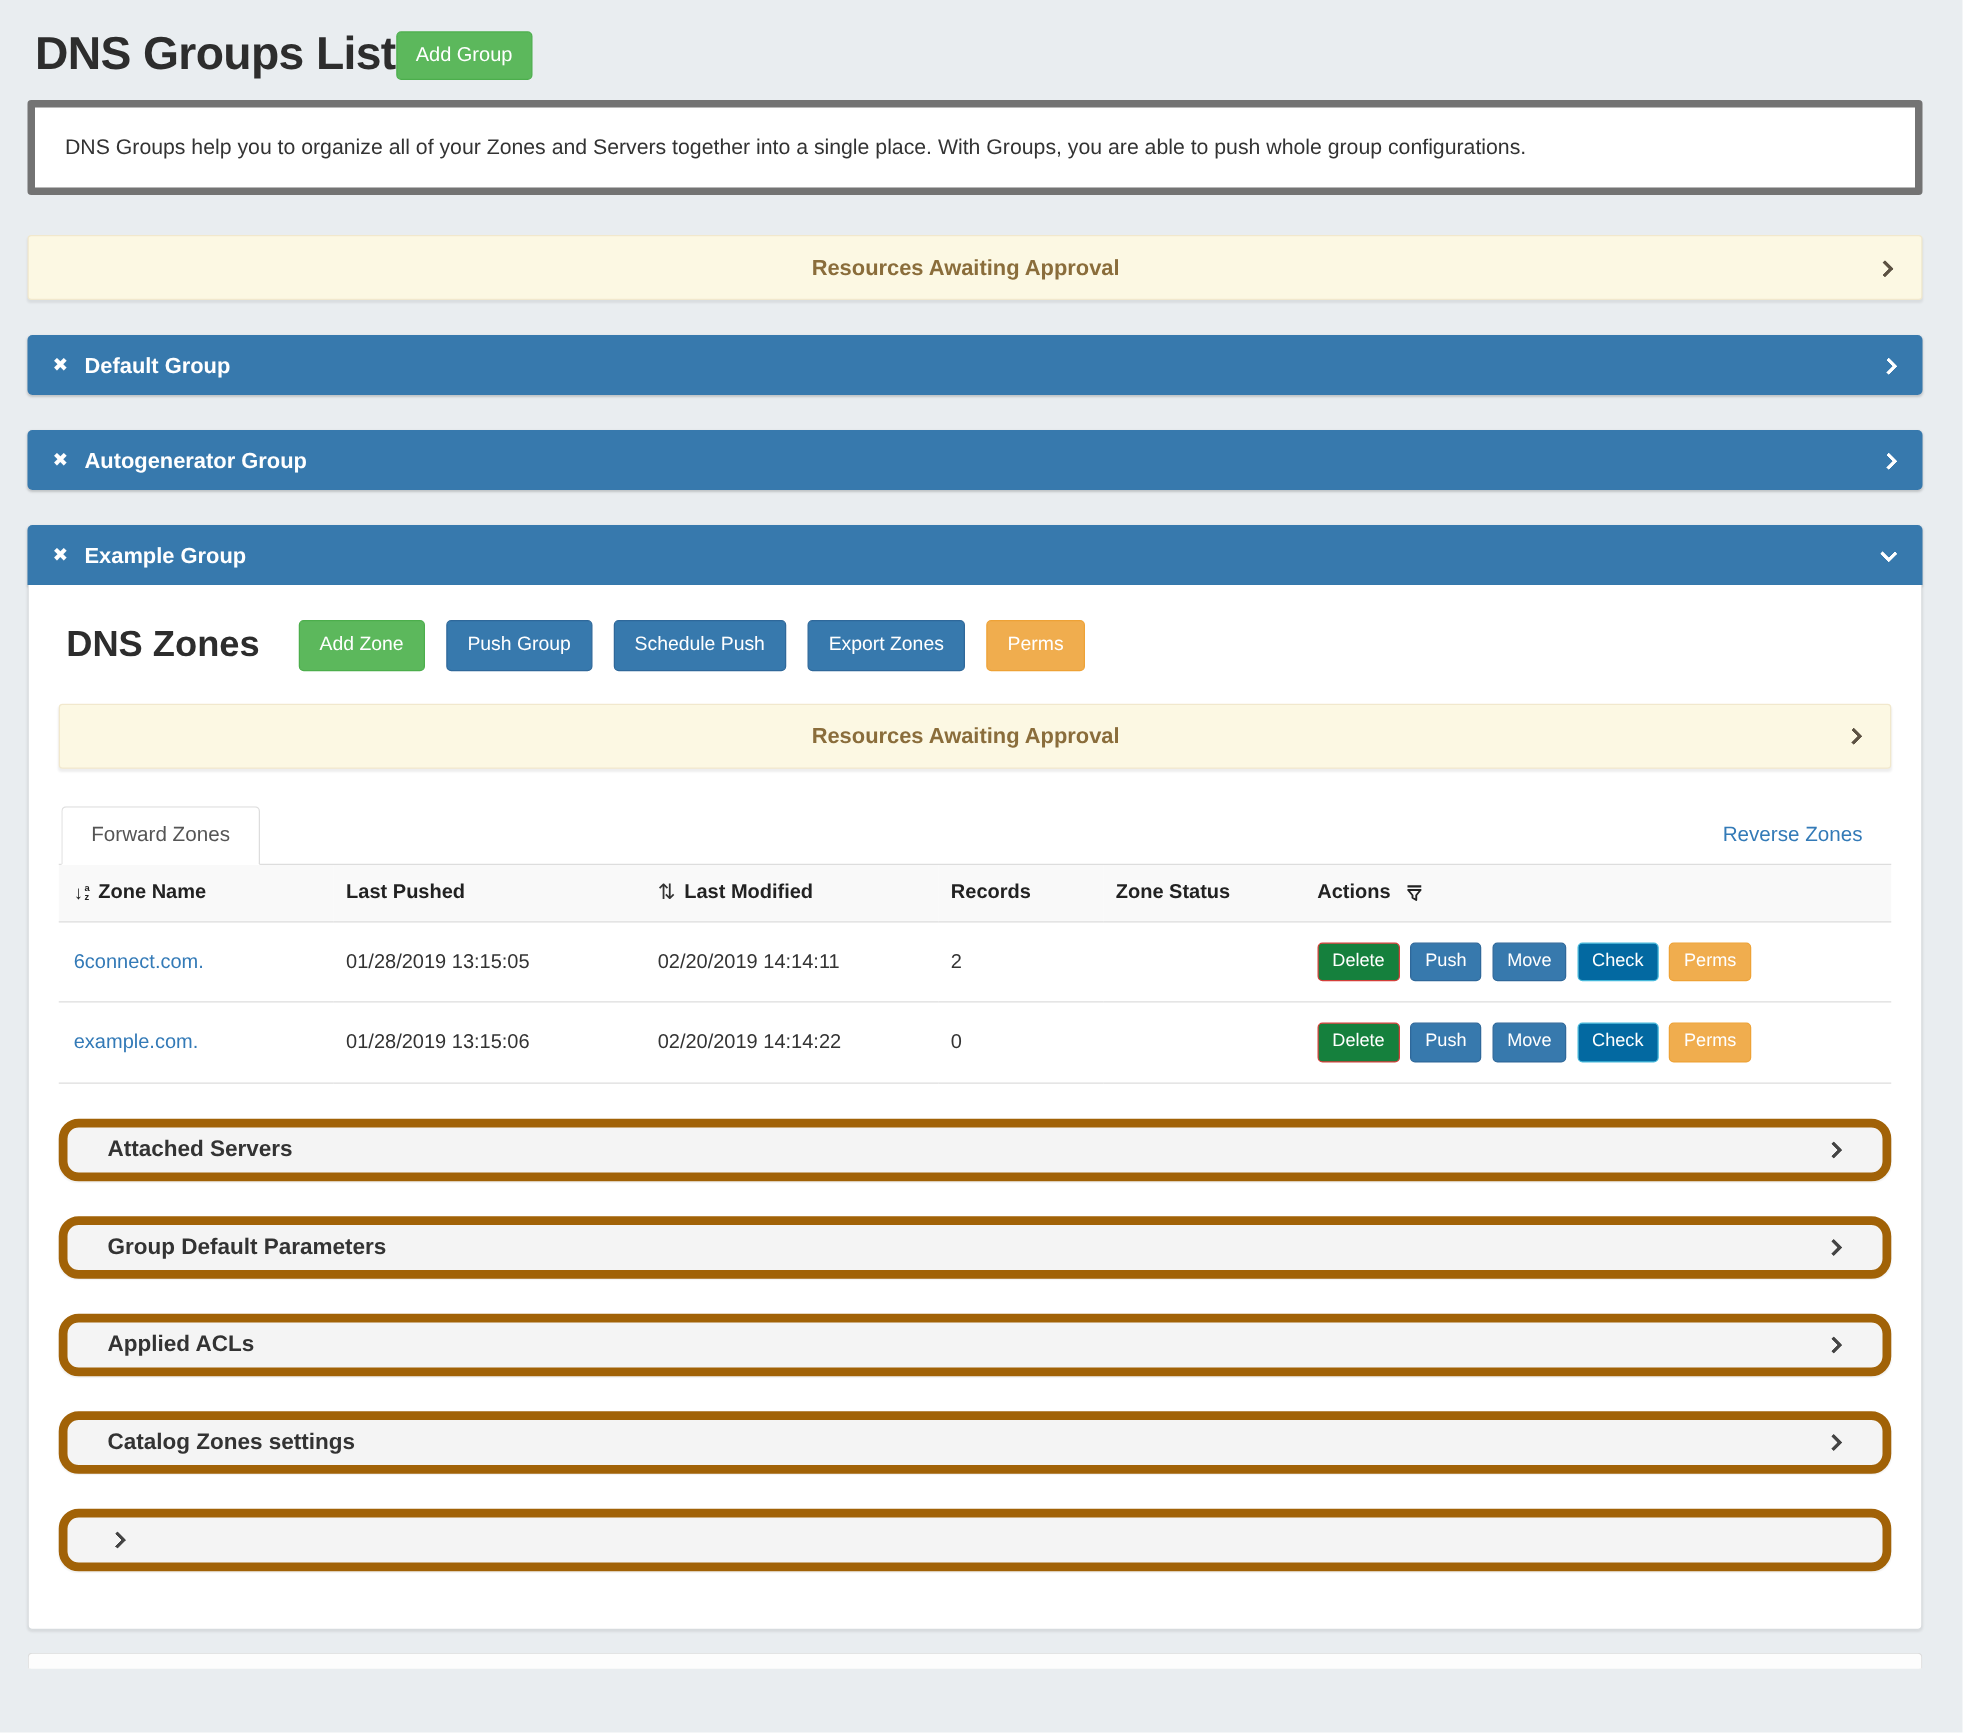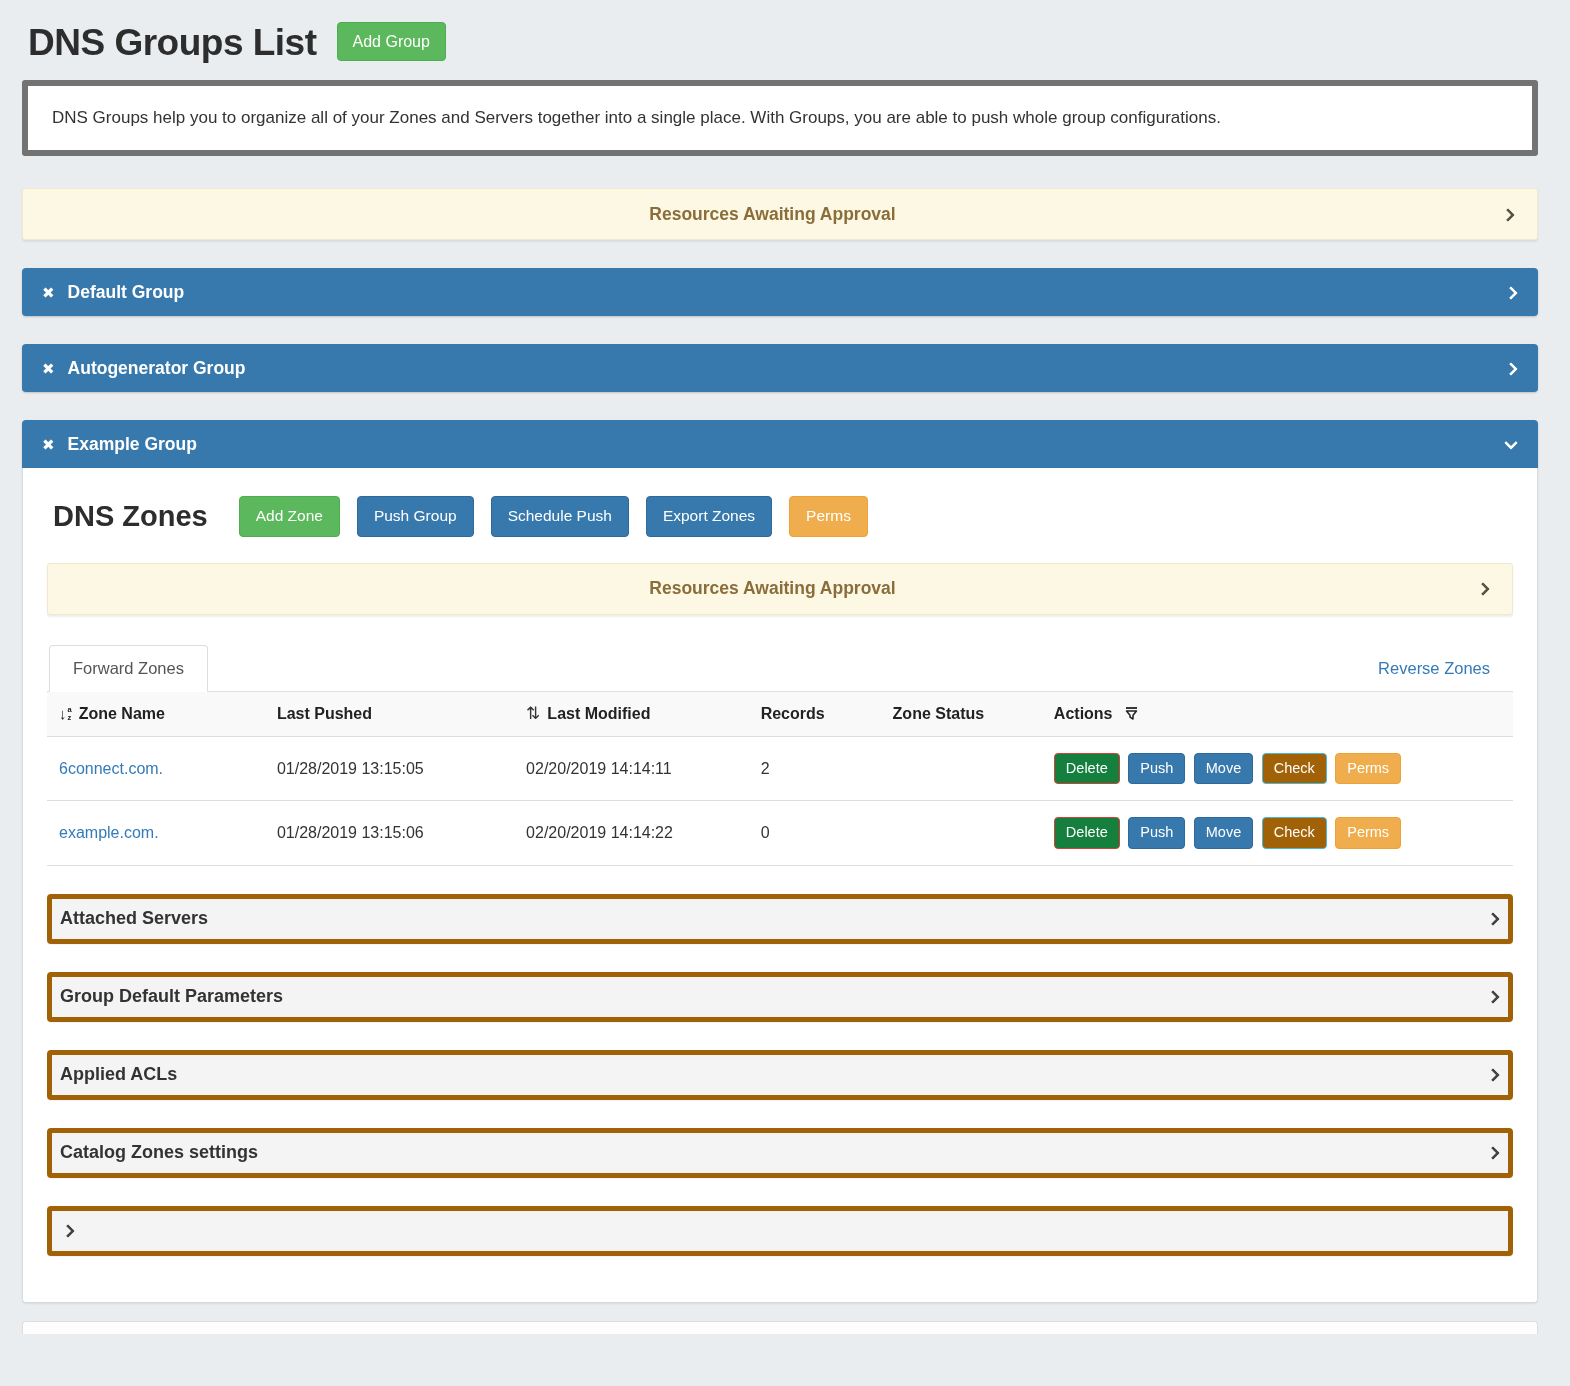--- a/index.html
+++ b/index.html
@@ -7,34 +7,34 @@
   body {
     background:#e9edf0;
     font-family:"Liberation Sans","DejaVu Sans",sans-serif;
     color:#333;
     min-height:1386px;
     width:1570px;
   }
   .page { padding:14px 32px 0 22px; }
 
   
-  .page-header { display:flex; align-items:flex-start; gap:20px; padding:8px 0 16px 6px; }
+  .page-header { display:flex; align-items:flex-end; padding:8px 0 16px 6px; }
   .page-title { margin:0; font-size:37px; font-weight:700; color:#2d2d2d; letter-spacing:-0.5px; }
 
   
   .btn {
     border:1px solid transparent; border-radius:4px; color:#fff;
     font-family:inherit; cursor:pointer; font-size:16px; padding:9px 15px;
     line-height:1.2; white-space:nowrap;
   }
   .btn-green  { background:#5cb85c; border-color:#4cae4c; }
   .btn-blue   { background:#3779ad; border-color:#2f689a; }
   .btn-orange { background:#f0ad4e; border-color:#eea236; }
   .btn-red    { background:#15803d; border-color:#d43f3a; }
-  .btn-cyan   { background:#a16207; border-color:#46b8da; }
+  .btn-cyan   { background:#0369a1; border-color:#46b8da; }
   .btn-md     { font-size:15.5px; padding:10px 16px; }
   .btn-sm     { font-size:14.5px; padding:6px 11px; }
 
   
   .info-box {
     background:#fff; border:6px solid #737373; border-radius:3px;
     padding:22px 24px; font-size:17px; color:#333;
   }
   .info-text { margin:0; }
 
@@ -105,22 +105,22 @@
 
   
   .sort-az { display:inline-flex; align-items:center; gap:1px; cursor:pointer; }
   .sa-arrow { font-size:15px; font-weight:700; line-height:1; }
   .sa-letters { display:flex; flex-direction:column; font-size:7.5px; line-height:7.5px; font-weight:700; }
   .sort-ud { font-size:17px; line-height:1; cursor:pointer; color:#333; font-weight:400; }
   .filter-icon { cursor:pointer; margin-left:4px; }
 
   
   .section-bar {
-    margin-top:28px; background:#f4f4f4; border:5px solid #a16207; border-radius:4px;
-    height:50px; display:flex; align-items:center; padding:0 8px;
+    margin-top:28px; background:#f4f4f4; border:7px solid #a16207; border-radius:16px;
+    height:50px; display:flex; align-items:center; padding:0 32px;
     box-shadow:0 1px 1px rgba(0,0,0,0.05); cursor:pointer;
   }
   .section-title { font-weight:700; font-size:18px; flex:1; color:#333; }
   .section-bar .chev { color:#444; }
 
   
   .partial-panel {
     margin-top:18px; height:13px; background:#fdfdfd;
     border:1px solid #ddd; border-bottom:none; border-radius:4px 4px 0 0;
   }

